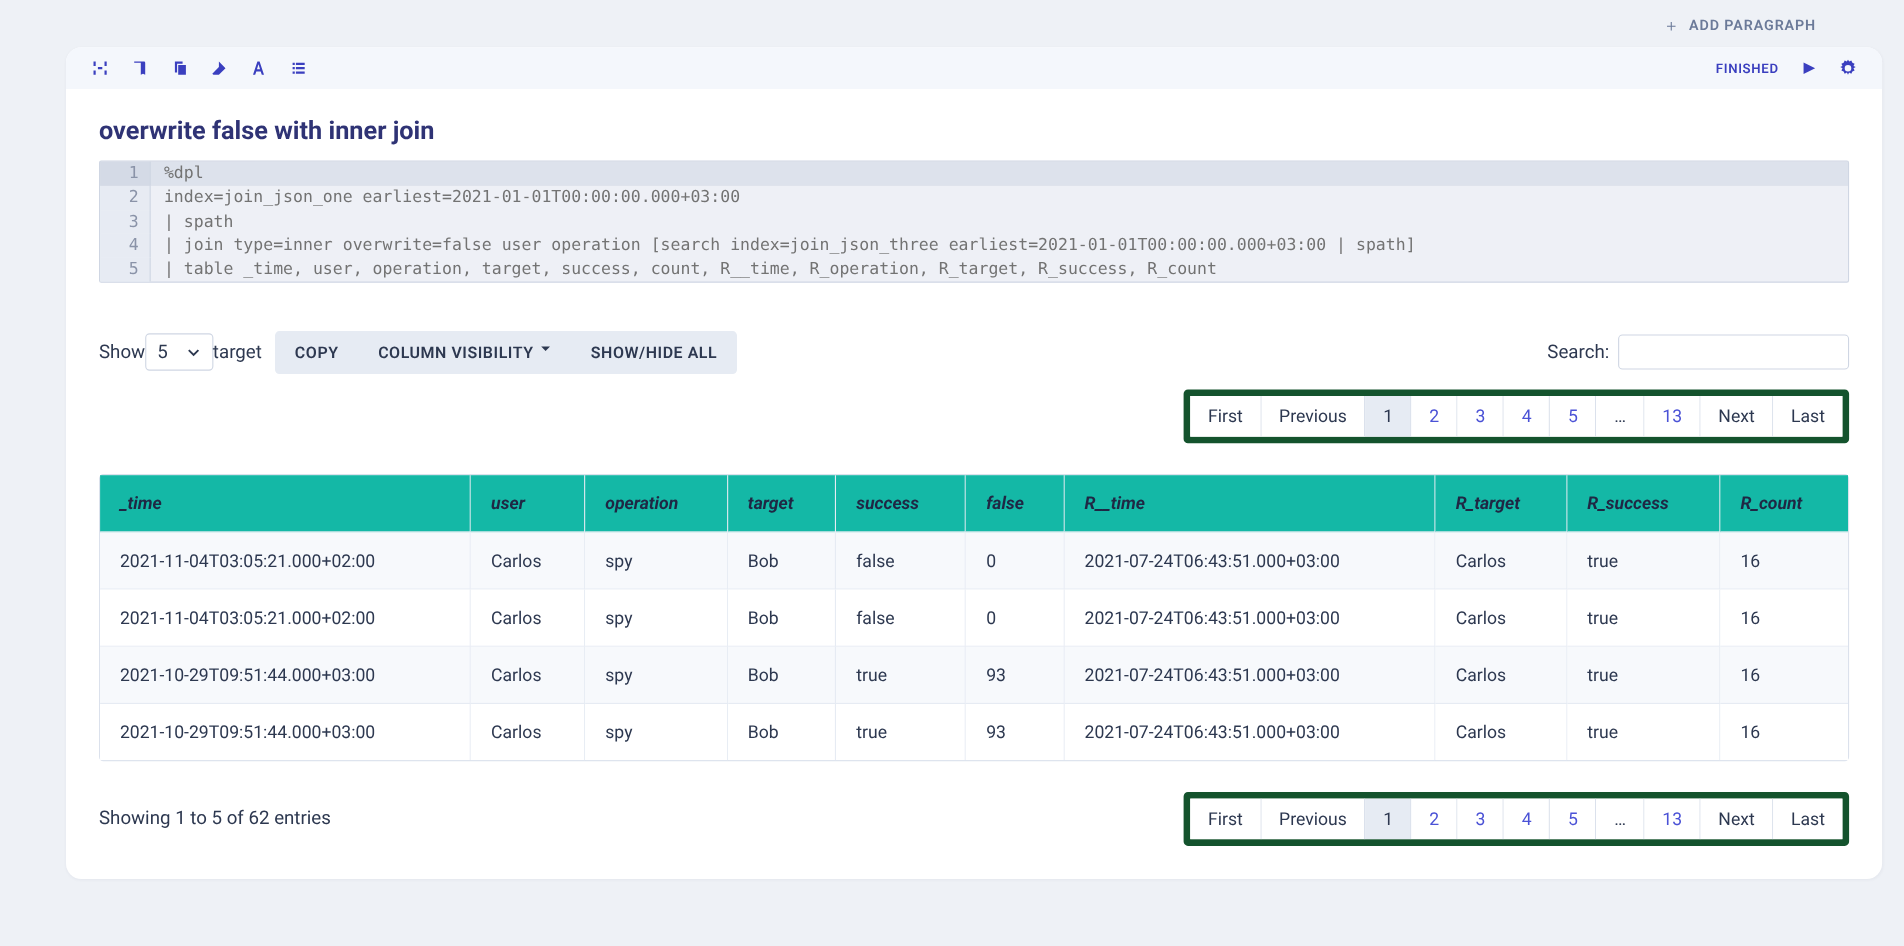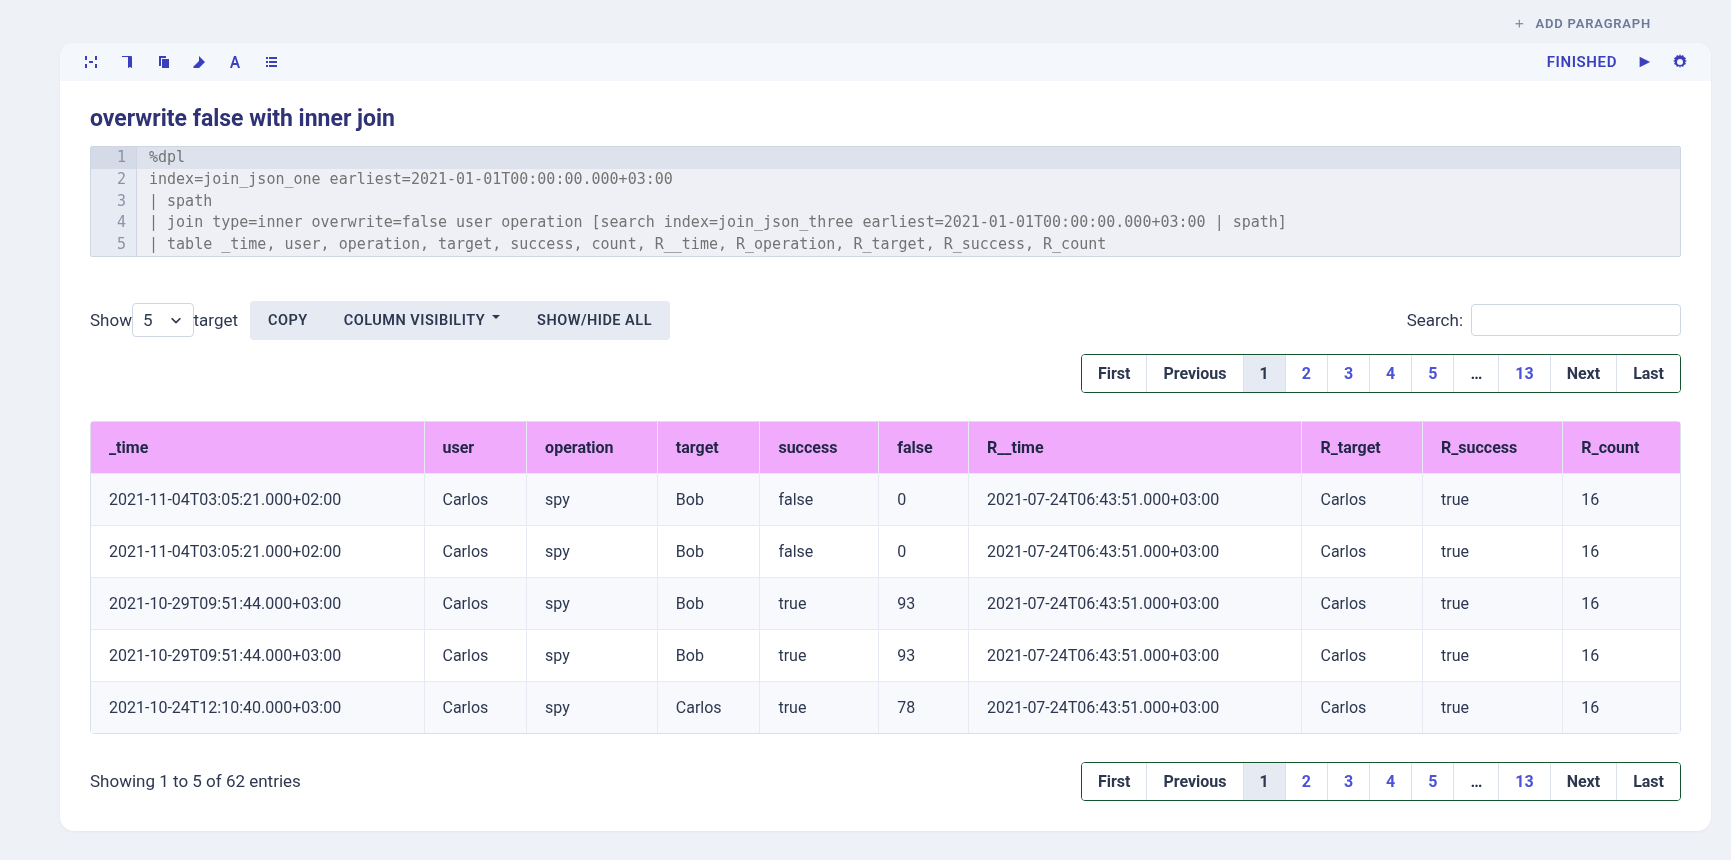--- a/index.html
+++ b/index.html
@@ -25,21 +25,21 @@
   .card-head {
     background:#f4f7fc;
     border-radius:14px 14px 0 0;
     padding:10px 22px;
     display:flex; justify-content:space-between; align-items:center;
   }
   .head-left, .head-right { display:flex; align-items:center; gap:18px; }
   .icon-btn { width:18px; height:18px; display:inline-flex; align-items:center; justify-content:center; cursor:pointer; }
   .icon-btn svg { display:block; }
   .ico { fill:#3a3fbf; }
-  .status-text { color:#3a3fbf; font-size:15px; font-weight:600; letter-spacing:.6px; }
+  .status-text { color:#3a3fbf; font-size:12px; font-weight:600; letter-spacing:.6px; }
   .card-body { padding: 24px 30px 30px; }
   .para-title { color:#2f3375; font-weight:700; font-size:23px; margin-bottom:14px; }
   .code-block {
     background:#eef0f6;
     border:1px solid #cfd6e3;
     border-radius:2px;
     font-family: ui-monospace, SFMono-Regular, Menlo, Consolas, monospace;
     font-size:15px;
   }
   .code-row { display:flex; line-height:1.45; }
@@ -74,21 +74,21 @@
   }
   .spacer { flex:1; }
   .search-label { font-size:17px; color:#2d3850; margin-right:8px; }
   .search-input {
     border:1px solid #cfd6e3; border-radius:4px;
     height:32px; width:210px; padding:0 8px; font-size:15px;
   }
   .pager-row { display:flex; justify-content:flex-end; margin-top:14px; }
   .info-text { font-size:17px; color:#2d3850; }
   .pager {
-    display:flex; border:1px solid #14532d; border-radius:4px; overflow:hidden;font-weight:bold;
+    display:flex; border:6px solid #14532d; border-radius:4px; overflow:hidden;
   }
   .pg {
     padding:9px 16px; font-size:16px; cursor:pointer;
     border-right:1px solid #dbe1ec; background:#fff;
     color:#4b52d6;
   }
   .pg:last-child { border-right:none; }
   .pg.nav { color:#2d3850; }
   .pg.active { background:#e6ebf3; color:#2d3850; }
   .pg.dots { color:#2d3850; cursor:default; }
@@ -96,21 +96,21 @@
     width:100%; border-collapse:separate; border-spacing:0;
     margin-top:28px;
     border:1px solid #dbe1ec; border-radius:4px;
   }
   table.data th, table.data td {
     text-align:left; padding:16px 18px; font-size:16px;
     border-bottom:1px solid #e6ebf3; border-right:1px solid #e6ebf3;
   }
   table.data th:last-child, table.data td:last-child { border-right:none; }
   table.data tr:last-child td { border-bottom:none; }
-  table.data th { font-weight:700; color:#1f2744; background:#f0abfc; }
+  table.data th { font-weight:700; color:#1f2744; background:#14b8a6;font-style:italic; }
   table.data tbody tr:nth-child(odd) td { background:#f7f9fc; }
   table.data tbody tr:nth-child(even) td { background:#fff; }
   .bottom-row {
     display:flex; justify-content:space-between; align-items:center;
     margin-top:28px;
   }
 </style>
 </head>
 <body>
 
@@ -295,32 +295,20 @@
               <td>true</td>
               <td>16</td>
             </tr>
             <tr>
               <td>2021-10-29T09:51:44.000+03:00</td>
               <td>Carlos</td>
               <td>spy</td>
               <td>Bob</td>
               <td>true</td>
               <td>93</td>
-              <td>2021-07-24T06:43:51.000+03:00</td>
-              <td>Carlos</td>
-              <td>true</td>
-              <td>16</td>
-            </tr>
-            <tr>
-              <td>2021-10-24T12:10:40.000+03:00</td>
-              <td>Carlos</td>
-              <td>spy</td>
-              <td>Carlos</td>
-              <td>true</td>
-              <td>78</td>
               <td>2021-07-24T06:43:51.000+03:00</td>
               <td>Carlos</td>
               <td>true</td>
               <td>16</td>
             </tr>
           </tbody>
       </table>
 
       <div class="bottom-row">
         <div class="info-text">Showing 1 to 5 of 62 entries</div>

